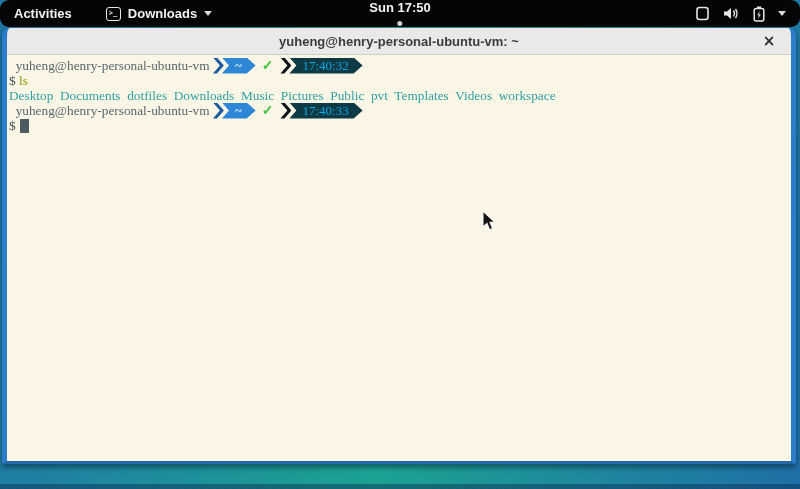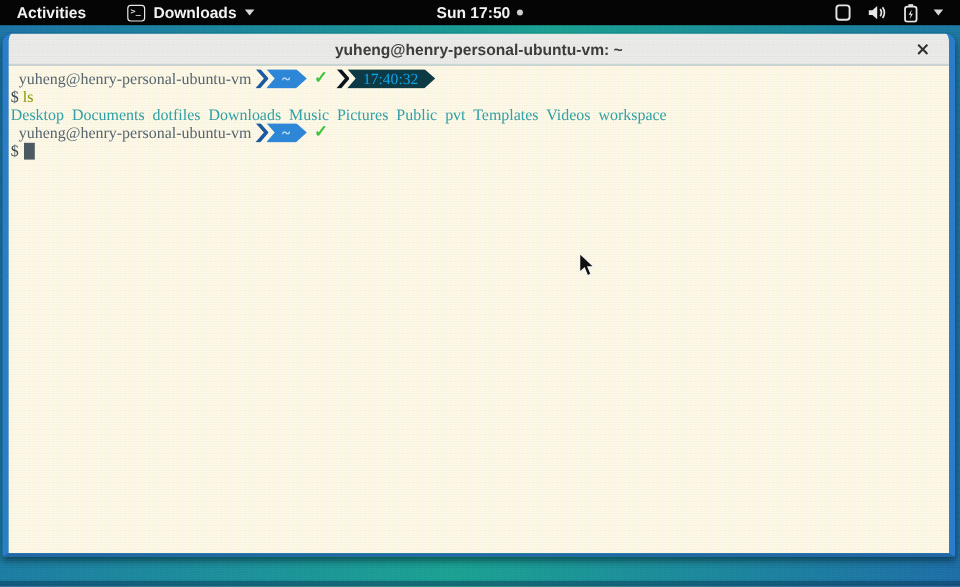--- a/index.html
+++ b/index.html
@@ -15,45 +15,46 @@
     background: repeating-conic-gradient(rgba(255,255,255,0.05) 0% 25%, rgba(0,40,60,0.05) 25% 50%) 0 0/2px 2px;
     pointer-events: none;
   }
   .desktop-bottom-strip {
     position: absolute; left: 0; right: 0; bottom: 0; height: 5px;
     background: rgba(8,45,80,0.45);
   }
 
   
   .topbar {
-    position: absolute; top: 0; left: 0; right: 0; height: 21px;
+    position: absolute; top: 0; left: 0; right: 0; height: 27px;
     background: #050505;
     color: #f2f2f2;
     display: flex; align-items: center;
     font-size: 13px; font-weight: bold;
     z-index: 50;
+    border-radius: 9px;
   }
   .activities { padding: 0 14px; height: 100%; display: flex; align-items: center; }
   .app-menu { display: flex; align-items: center; gap: 7px; margin-left: 14px; height: 100%; padding: 0 6px; }
   .term-glyph {
     width: 15px; height: 14px;
     border: 1.5px solid #e8e8e8; border-radius: 3px;
     display: flex; align-items: center; justify-content: flex-start;
     font-family: "DejaVu Sans Mono", monospace;
     font-size: 7px; font-weight: bold; line-height: 1;
     padding-left: 2px; color: #e8e8e8;
   }
   .caret-down {
     width: 0; height: 0;
     border-left: 4px solid transparent; border-right: 4px solid transparent;
     border-top: 5px solid #d8d8d8;
   }
   .clock-area {
     position: absolute; left: 50%; transform: translateX(-50%);
-    display: flex; align-items: center; gap: 6px; height: 100%; padding: 0 8px;
+    display: flex; align-items: center; gap: 6px; height: 100%; padding: 0 8px; flex-direction: column;
   }
   .notif-dot { width: 5px; height: 5px; border-radius: 50%; background: #cfcfcf; }
   .tray {
     position: absolute; right: 6px; top: 0; height: 100%;
     display: flex; align-items: center; gap: 13px; padding: 0 8px;
   }
   .tray svg { display: block; }
 
   
   .window {
@@ -191,20 +192,24 @@
       <span>Desktop  Documents  dotfiles  Downloads  Music  Pictures  Public  pvt  Templates  Videos  workspace</span>
     </div>
 
     <div class="term-line">
       <span class="user-host">  yuheng@henry-personal-ubuntu-vm </span>
       <span class="pl-seg pl-blue">
         <span class="pl-chevron"></span>
         <span class="pl-body">~</span>
       </span>
       <span class="status-check">✓</span>
+      <span class="pl-seg pl-dark">
+        <span class="pl-chevron"></span>
+        <span class="pl-body">17:40:33</span>
+      </span>
     </div>
 
     <div class="term-line">
       <span class="cmd-prompt">$ </span>
       <span class="cursor-block"></span>
     </div>
 
   </div>
 </div>
 

